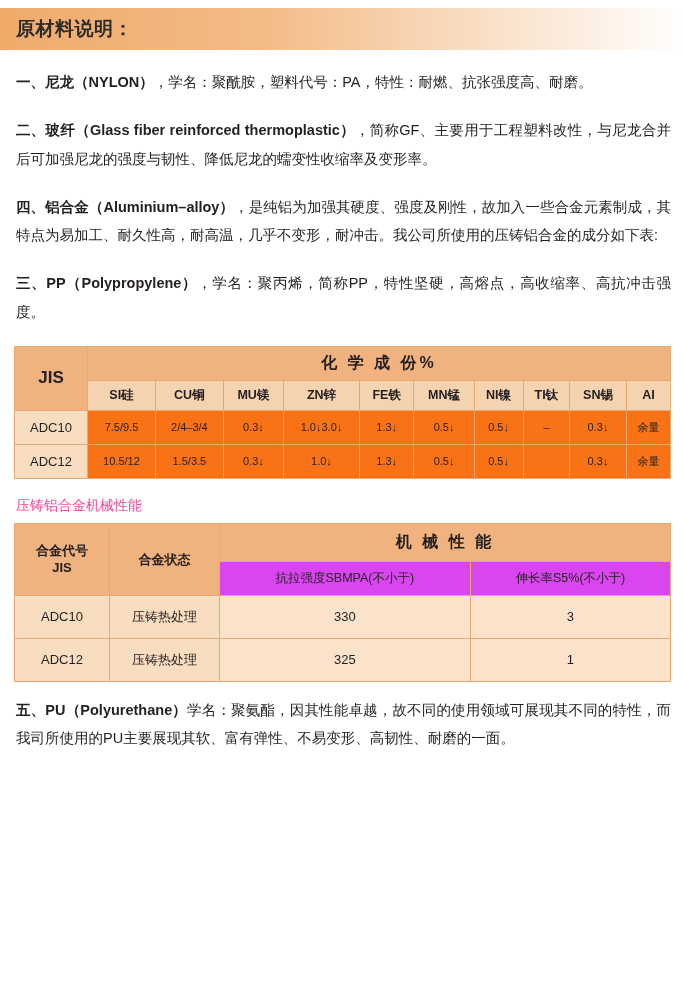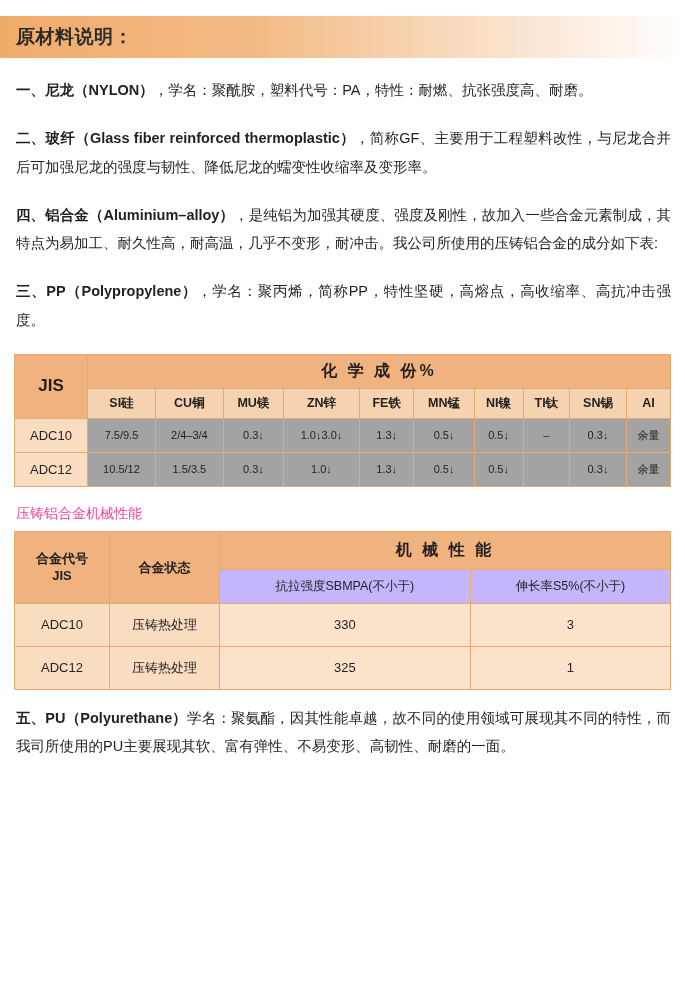--- a/index.html
+++ b/index.html
@@ -17,21 +17,21 @@
     position: relative;
     width: 685px;
     box-sizing: border-box;
     padding: 0 14px 10px 14px;
   }
 
   
   .title-bar {
     position: relative;
     height: 42px;
-    margin: 16px -14px 18px -14px;
+    margin: 8px -14px 18px -14px;
     background: linear-gradient(to right, #f0ab6a 0%, #f3bb86 38%, #ffffff 100%);
     display: flex;
     align-items: center;
   }
   .title-bar .title-text {
     font-size: 19px;
     font-weight: bold;
     color: #2b2b2b;
     padding-left: 16px;
     letter-spacing: 0.5px;
@@ -94,21 +94,21 @@
     font-weight: bold;
     padding: 6px 2px;
   }
   #chem-table .row-label {
     background: #f9ddc0;
     font-size: 13px;
     font-weight: normal;
     padding: 9px 2px;
   }
   #chem-table .data-cell {
-    background: #a3a3a3;
+    background: #f97316;
     font-size: 11px;
     padding: 9px 2px;
     white-space: nowrap;
   }
 
   
   .section-label {
     font-size: 14px;
     font-weight: normal;
     margin: 0 0 8px 2px;
@@ -126,21 +126,21 @@
     padding: 8px 2px;
   }
   #mech-table .mech-title {
     background: #f0b27e;
     font-size: 16px;
     font-weight: bold;
     letter-spacing: 3px;
     padding: 8px 0;
   }
   #mech-table .sub-hdr {
-    background: #c4b5fd;
+    background: #d946ef;
     font-size: 12.5px;
     padding: 8px 2px;
   }
   #mech-table .row-label {
     background: #f9ddc0;
     font-size: 13px;
     padding: 12px 2px;
   }
   #mech-table .data-cell {
     background: #fbe3cb;

